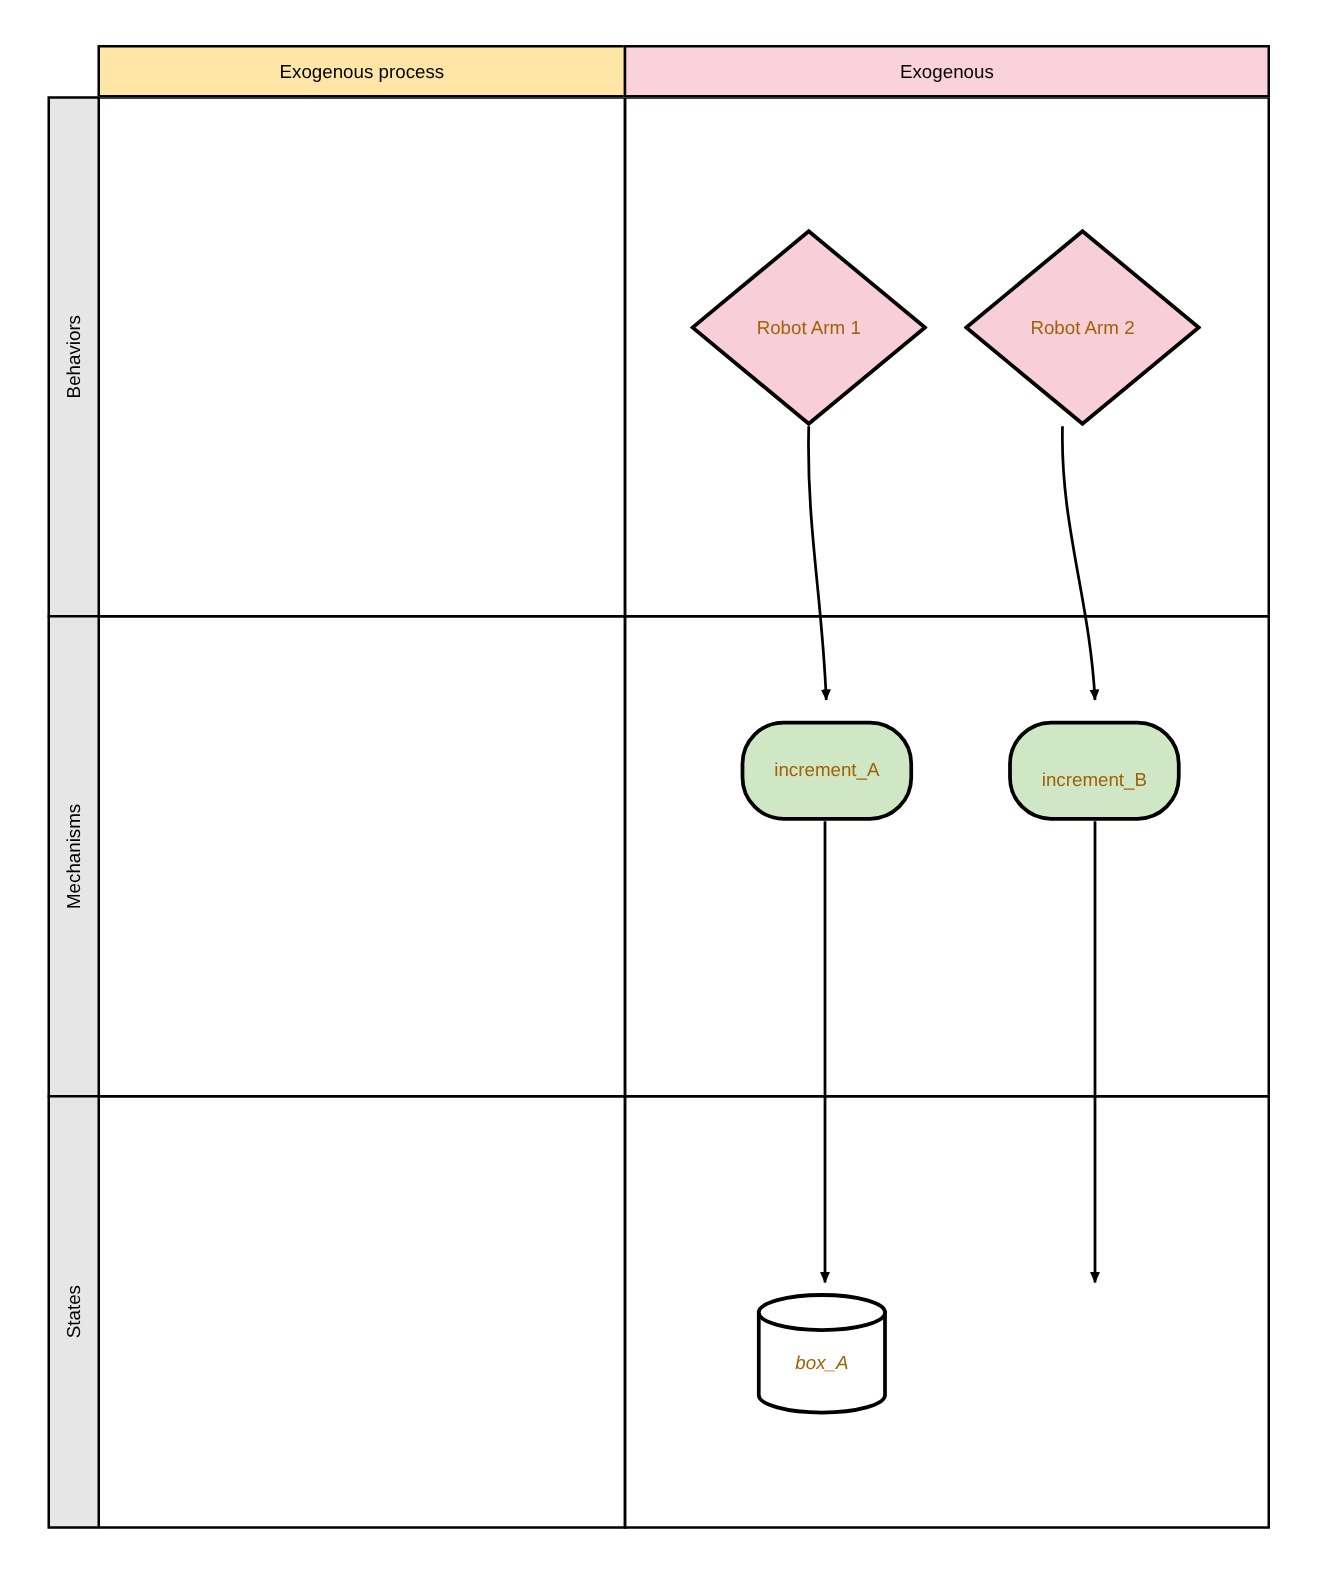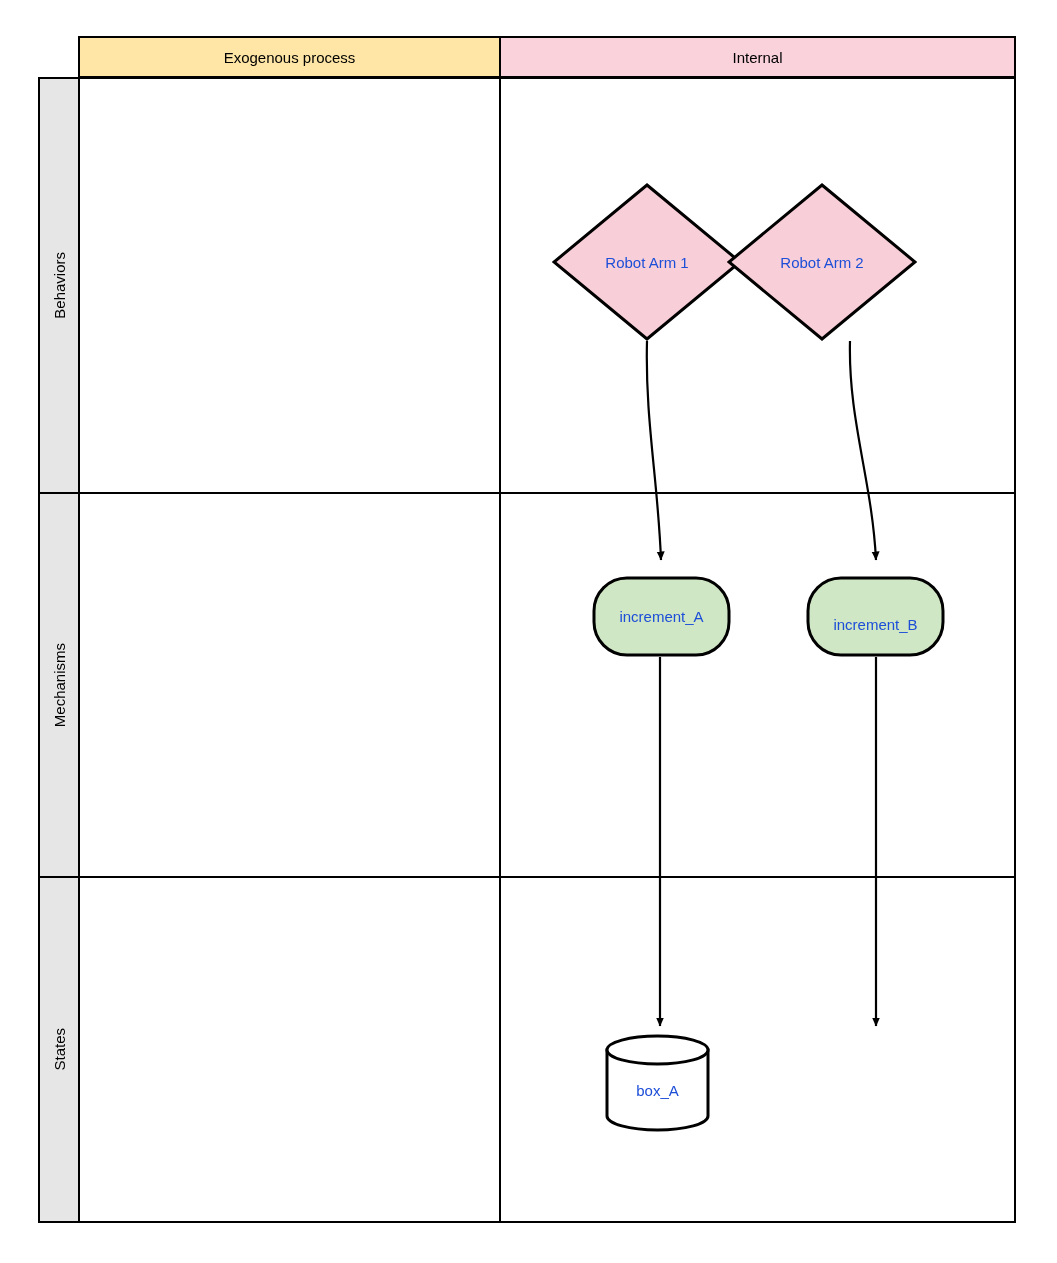--- a/index.html
+++ b/index.html
@@ -96,39 +96,40 @@
   .node-label {
     position: absolute;
     left: 0;
     top: 0;
     width: 100%;
     height: 100%;
     display: flex;
     align-items: center;
     justify-content: center;
     font-size: 15px;
-    color: #1d4ed8;
+    color: #a16207;
     pointer-events: none;
     white-space: nowrap;
   }
   .diamond-svg, .rrect-svg, .cyl-svg {
     display: block;
     position: absolute;
     left: 0;
     top: 0;
   }
   #node-robot-arm-1 { left: 552px; top: 183px; width: 190px; height: 158px; }
-  #node-robot-arm-2 { left: 727px; top: 183px; width: 190px; height: 158px; text-align: right; }
+  #node-robot-arm-2 { left: 771px; top: 183px; width: 190px; height: 158px; text-align: right; }
   #node-increment-a { left: 592px; top: 576px; width: 139px; height: 80px; }
   #node-increment-b { left: 806px; top: 576px; width: 139px; height: 97px; }
   #node-box-a { left: 605px; top: 1034px; width: 105px; height: 98px; }
   #node-box-b { left: 821px; top: 1034px; width: 105px; height: 98px; }
   #node-box-a .node-label, #node-box-b .node-label {
     padding-top: 14px;
     box-sizing: border-box;
+    font-style: italic;
   }
   .edges-svg {
     position: absolute;
     left: 0;
     top: 0;
     width: 1057px;
     height: 1263px;
     pointer-events: none;
   }
 </style>
@@ -143,21 +144,21 @@
   <div class="lane-cell" style="left:78px; top:492px; width:423px; height:386px;"></div>
   <div class="lane-cell" style="left:499px; top:492px; width:517px; height:386px;"></div>
 
   <div class="lane-cell" style="left:78px; top:876px; width:423px; height:347px;"></div>
   <div class="lane-cell" style="left:499px; top:876px; width:517px; height:347px;"></div>
 
   <div class="col-header" id="col-header-exogenous" style="background:#ffe6a6;">
     <span>Exogenous process</span>
   </div>
   <div class="col-header" id="col-header-internal" style="background:#f9d2dc;">
-    <span>Internal</span>
+    <span>Exogenous</span>
   </div>
 
   <div class="row-header" id="row-header-behaviors">
     <span class="rh-label">Behaviors</span>
   </div>
   <div class="row-header" id="row-header-mechanisms">
     <span class="rh-label">Mechanisms</span>
   </div>
   <div class="row-header" id="row-header-states">
     <span class="rh-label">States</span>

